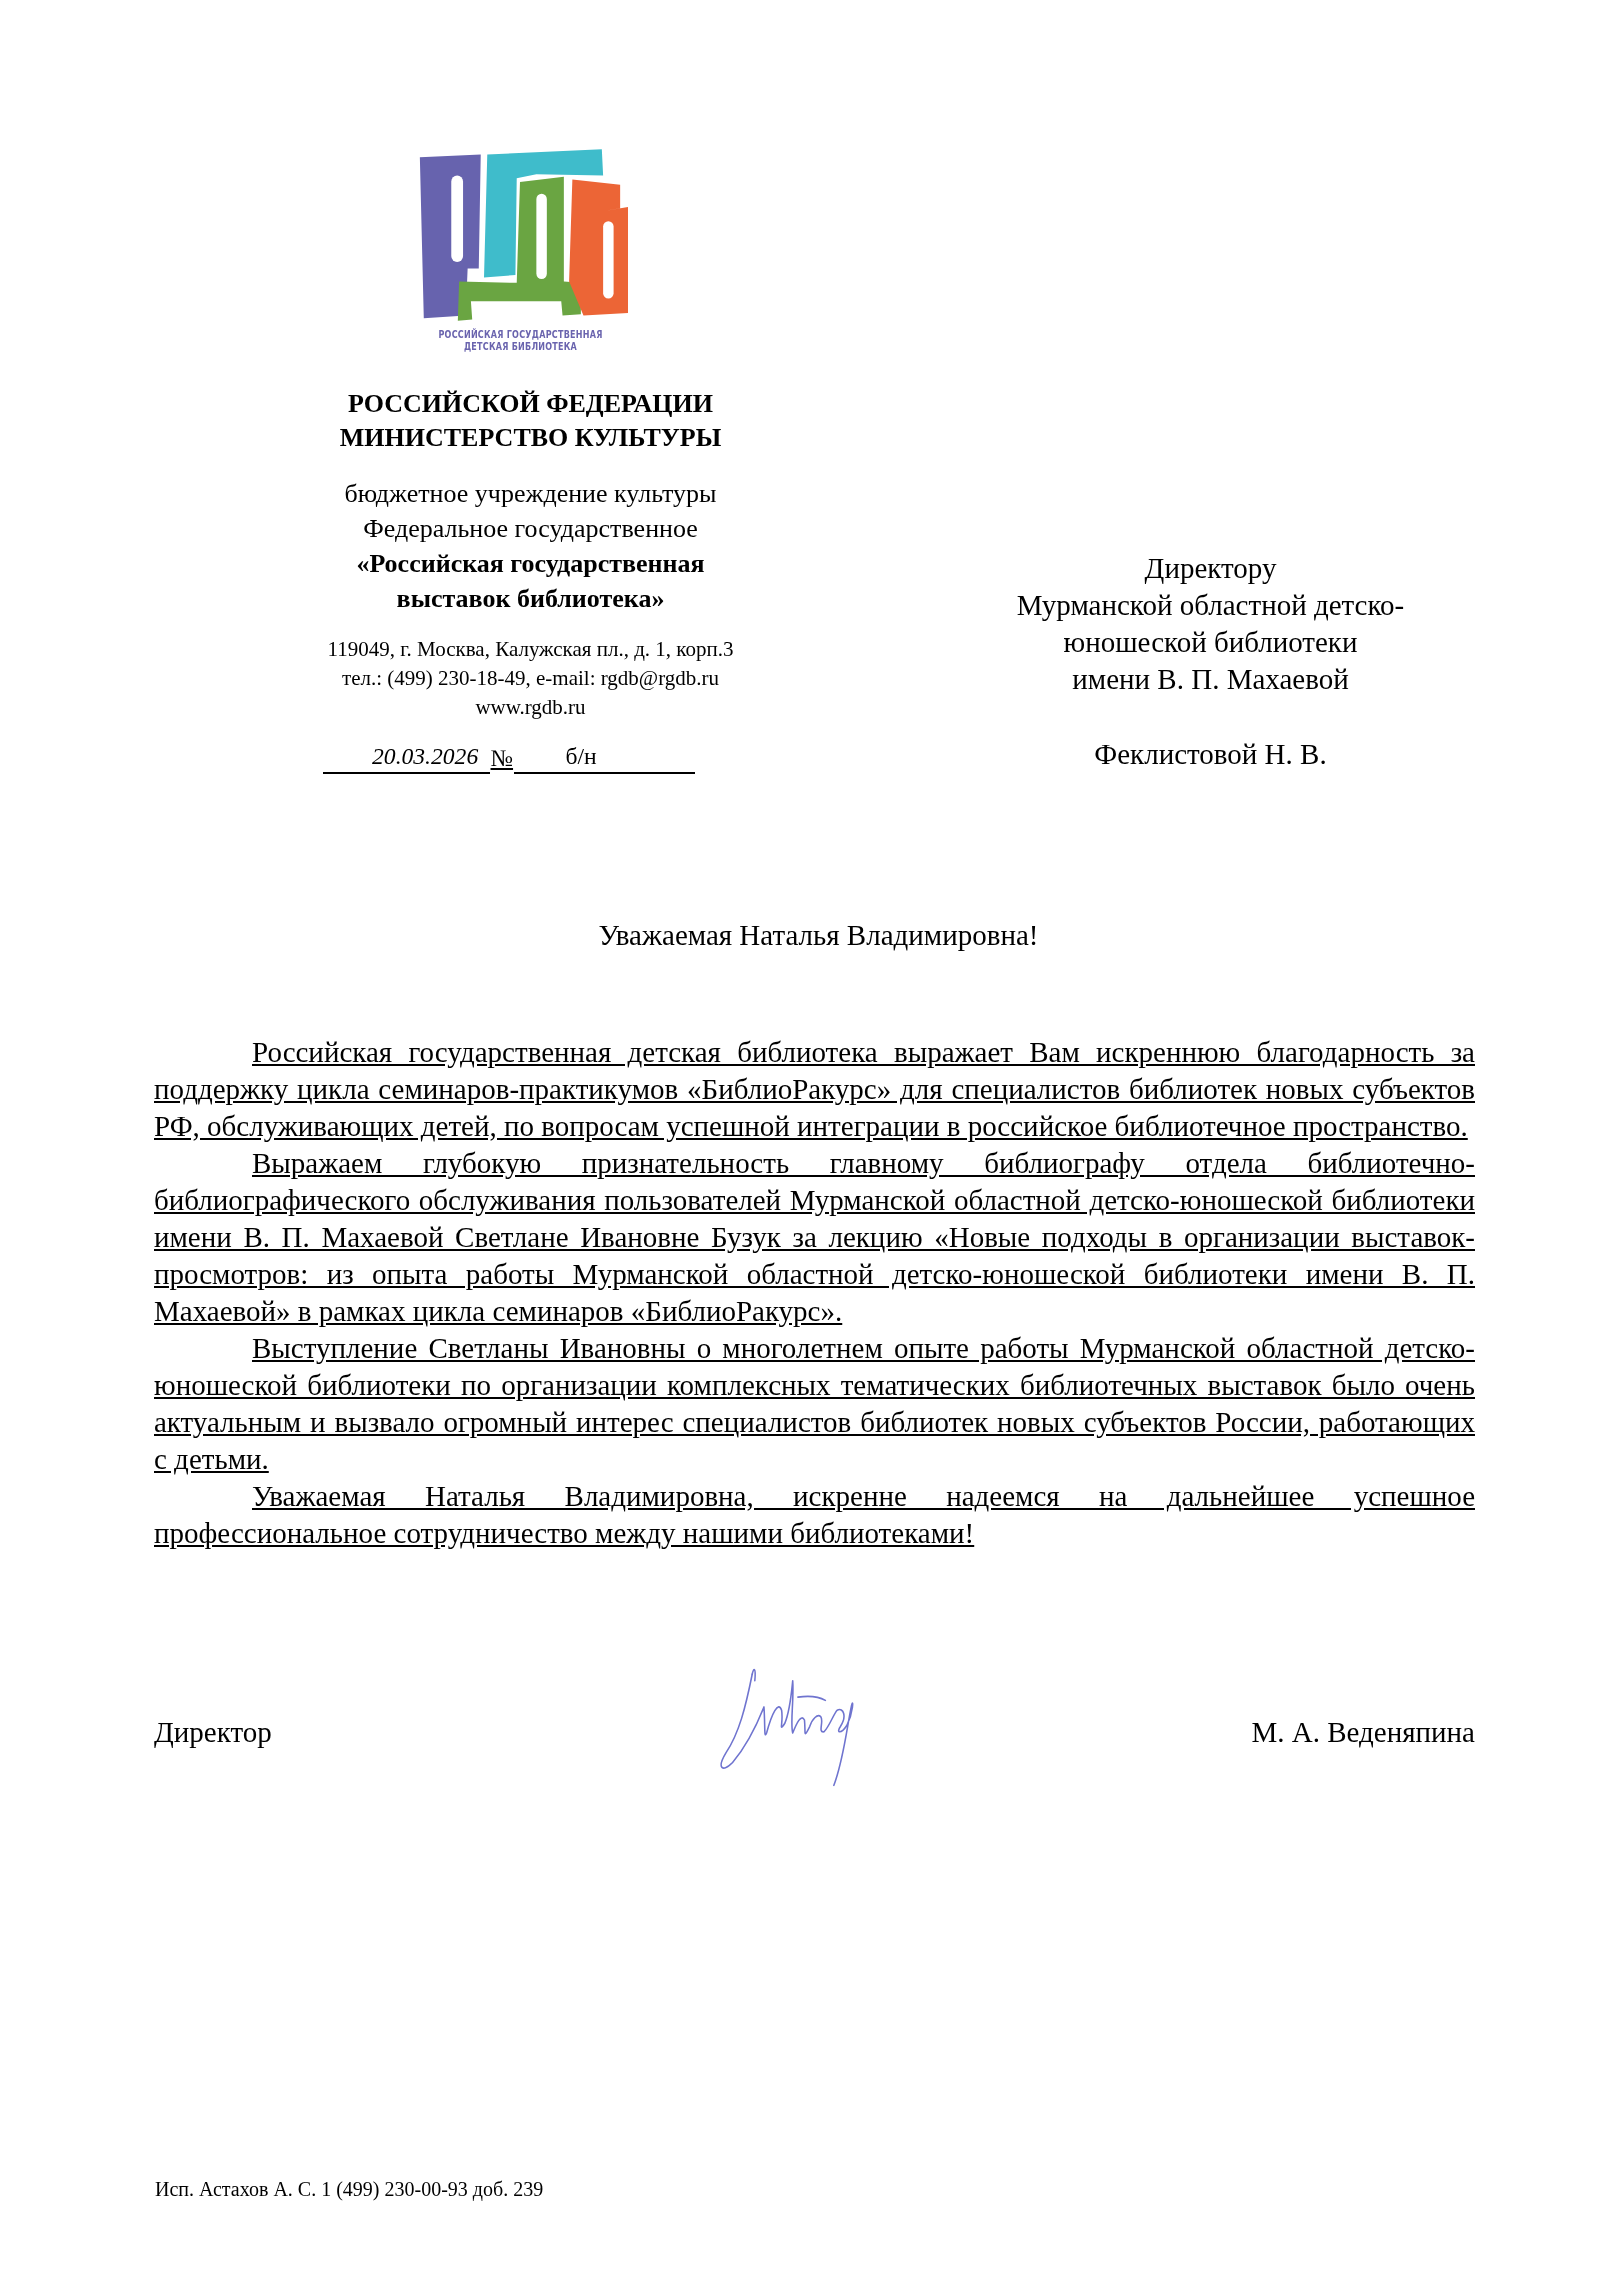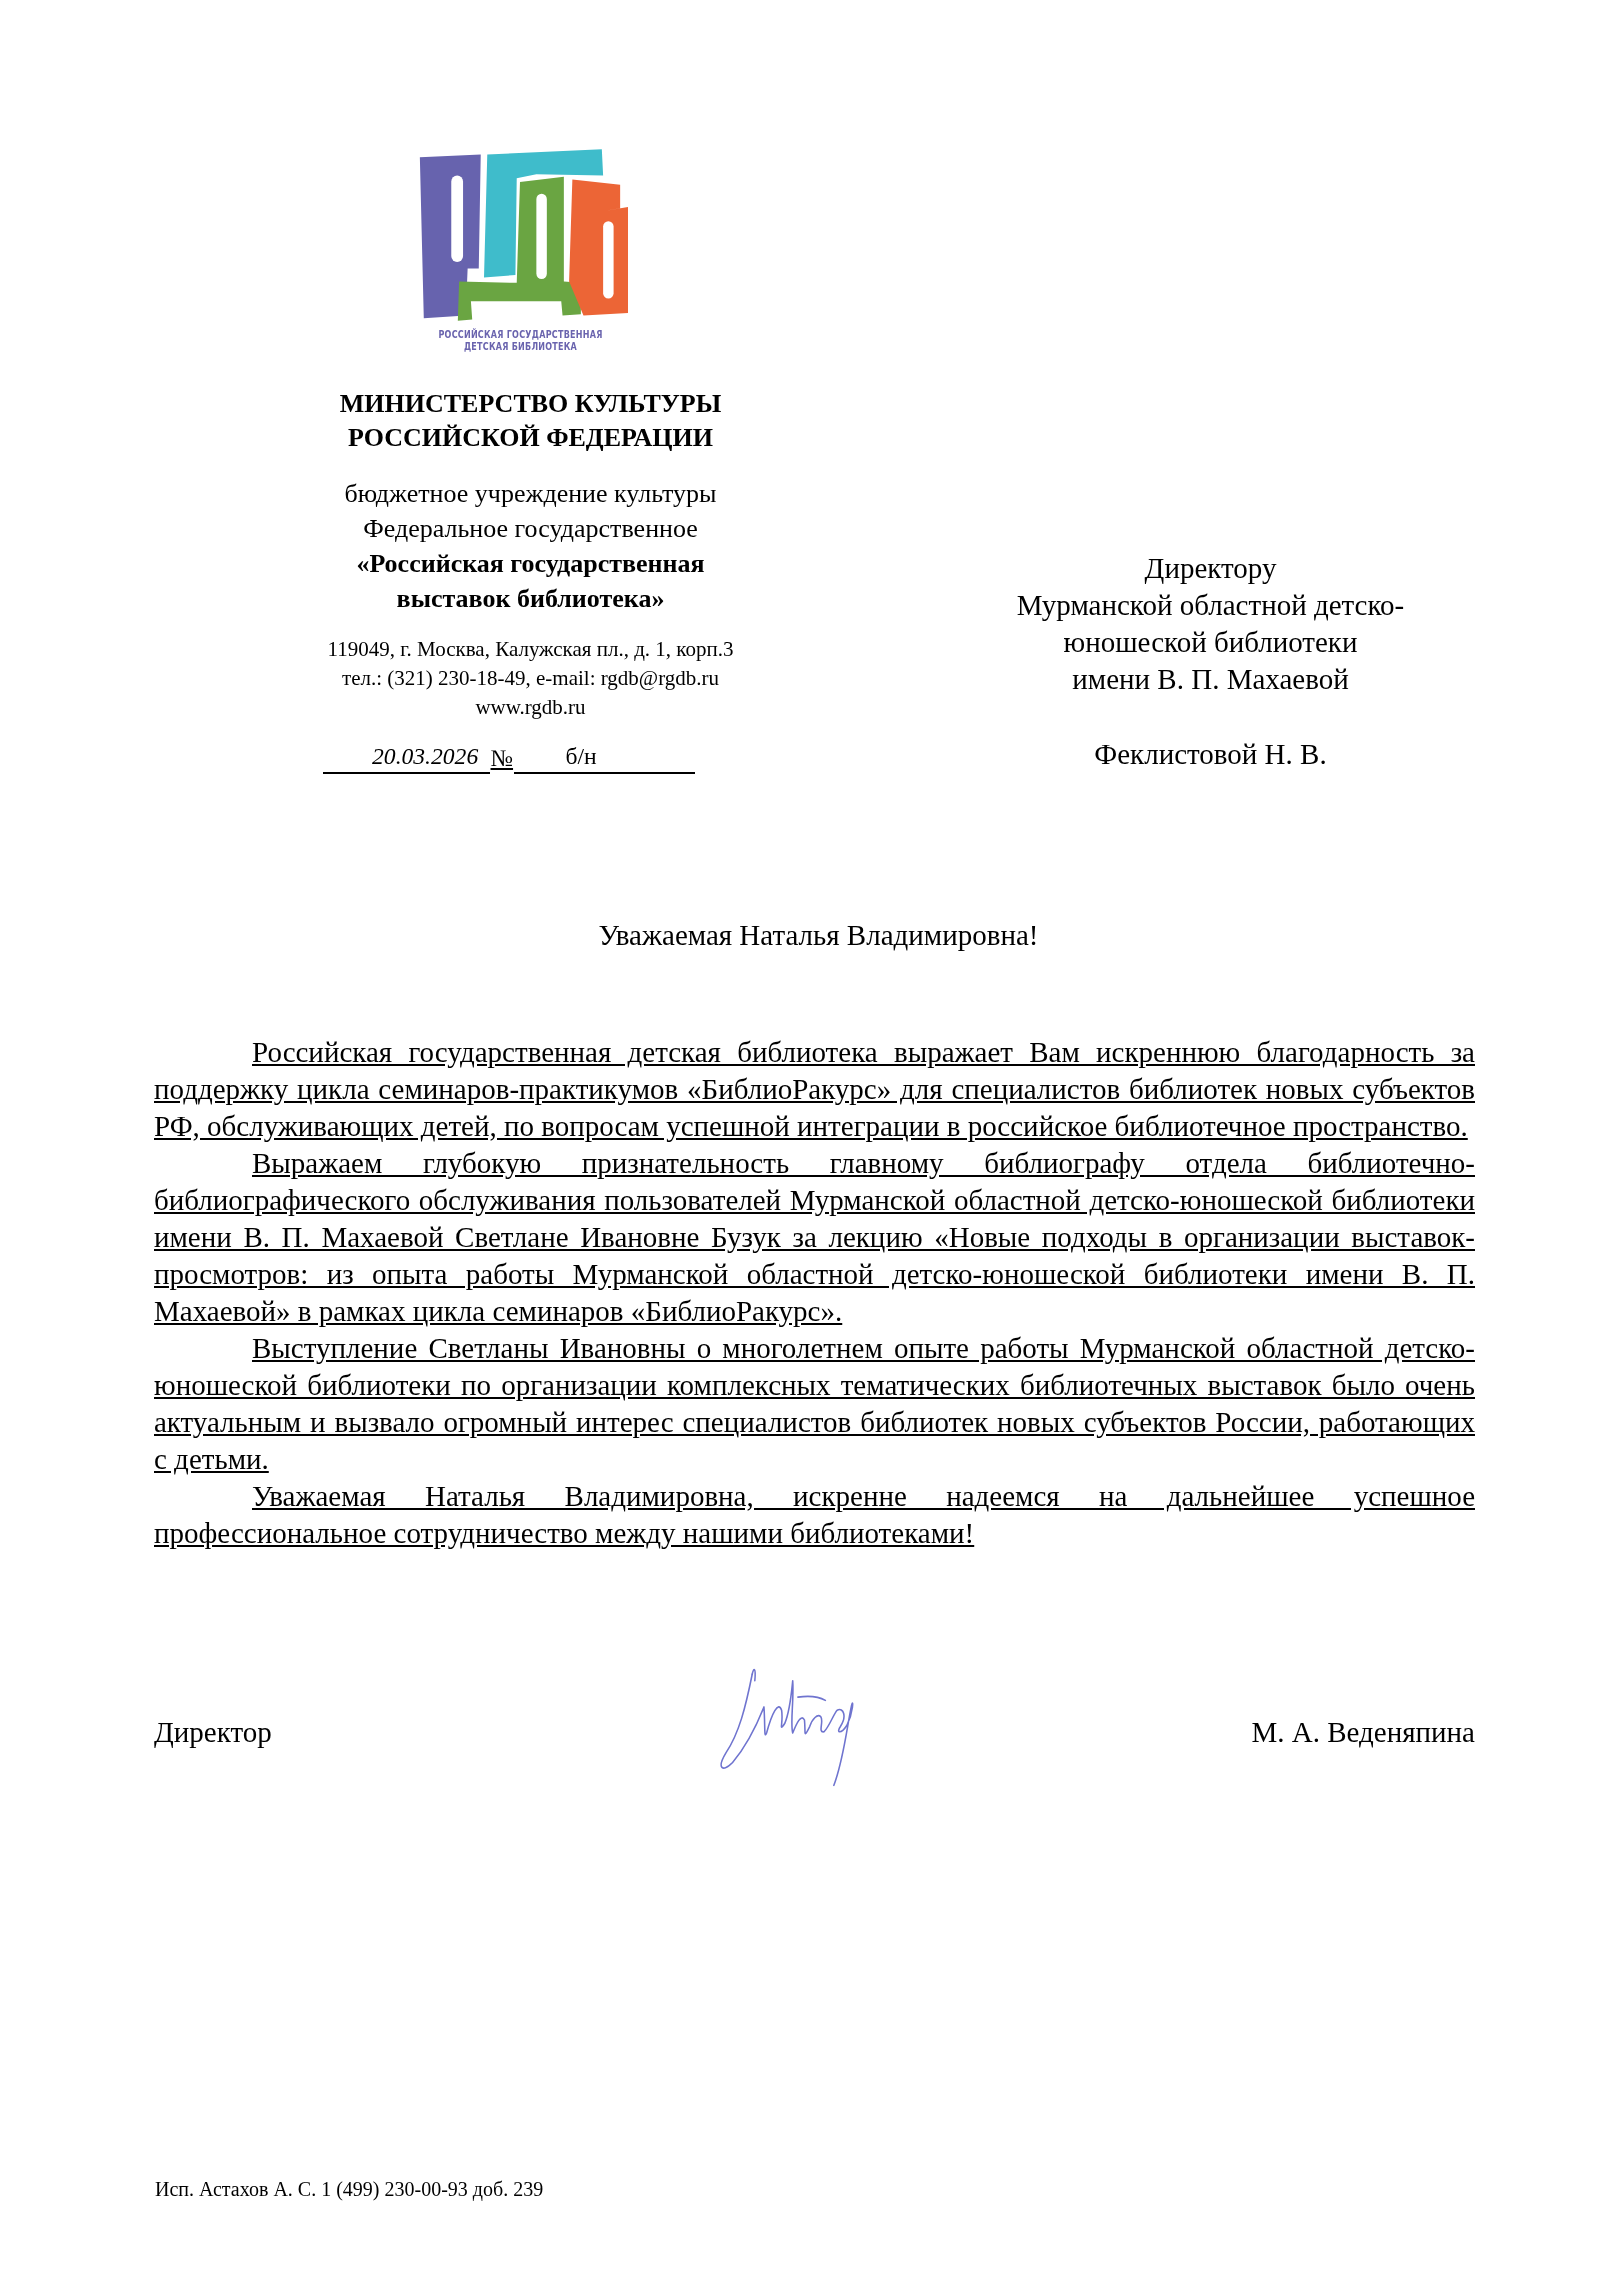--- a/index.html
+++ b/index.html
@@ -176,34 +176,34 @@
     <path d="M245 54 L318 62 L318 98 L282 104 L330 96 L334 258 L262 262 L240 210 Z" fill="#ec6536"></path>
     <rect x="292" y="118" width="16" height="118" rx="8" fill="#ffffff"></rect>
   </svg>
 </div>
 <div id="logo-caption" class="abs">
   <div>РОССИЙСКАЯ ГОСУДАРСТВЕННАЯ</div>
   <div>ДЕТСКАЯ БИБЛИОТЕКА</div>
 </div>
 
 <div id="ministry" class="abs sender">
+  <div>РОССИЙСКОЙ ФЕДЕРАЦИИ</div>
   <div>МИНИСТЕРСТВО КУЛЬТУРЫ</div>
-  <div>РОССИЙСКОЙ ФЕДЕРАЦИИ</div>
 </div>
 
 <div id="institution" class="abs sender">
   <span class="reg">бюджетное учреждение культуры</span>
   <span class="reg">Федеральное государственное</span>
   <span class="bold">«Российская государственная</span>
   <span class="bold">выставок библиотека»</span>
 </div>
 
 <div id="address" class="abs sender">
   <div>119049, г. Москва, Калужская пл., д. 1, корп.3</div>
-  <div>тел.: (321) 230-18-49, e-mail: rgdb@rgdb.ru</div>
+  <div>тел.: (499) 230-18-49, e-mail: rgdb@rgdb.ru</div>
   <div>www.rgdb.ru</div>
 </div>
 
 <div id="date-line" class="abs">
   <span id="date-field" class="field"><span style="padding-right:11.8px;">20.03.2026</span></span><span id="num-sign">№</span><span id="num-field" class="field"><span style="padding-right:46px;">б/н</span></span>
 </div>
 
 <div id="addressee" class="abs">
   <span class="line">Директору</span>
   <span class="line">Мурманской областной детско-</span>

